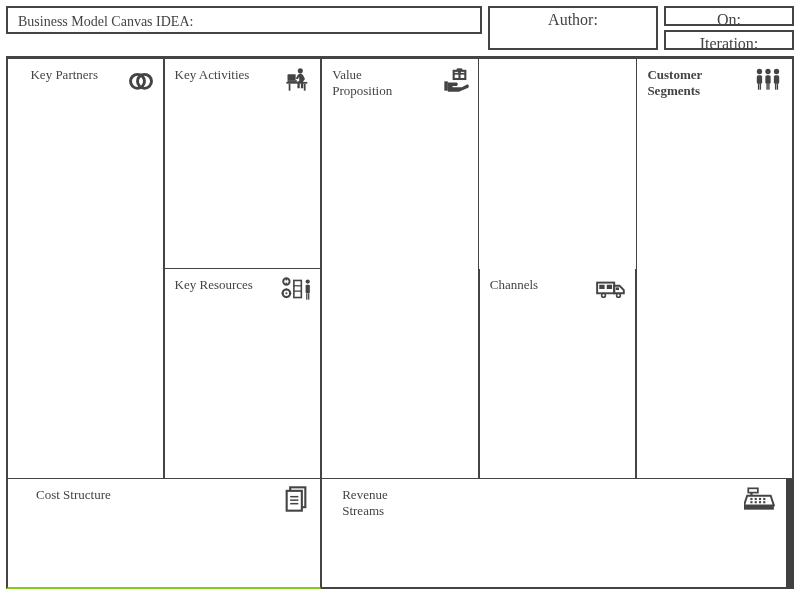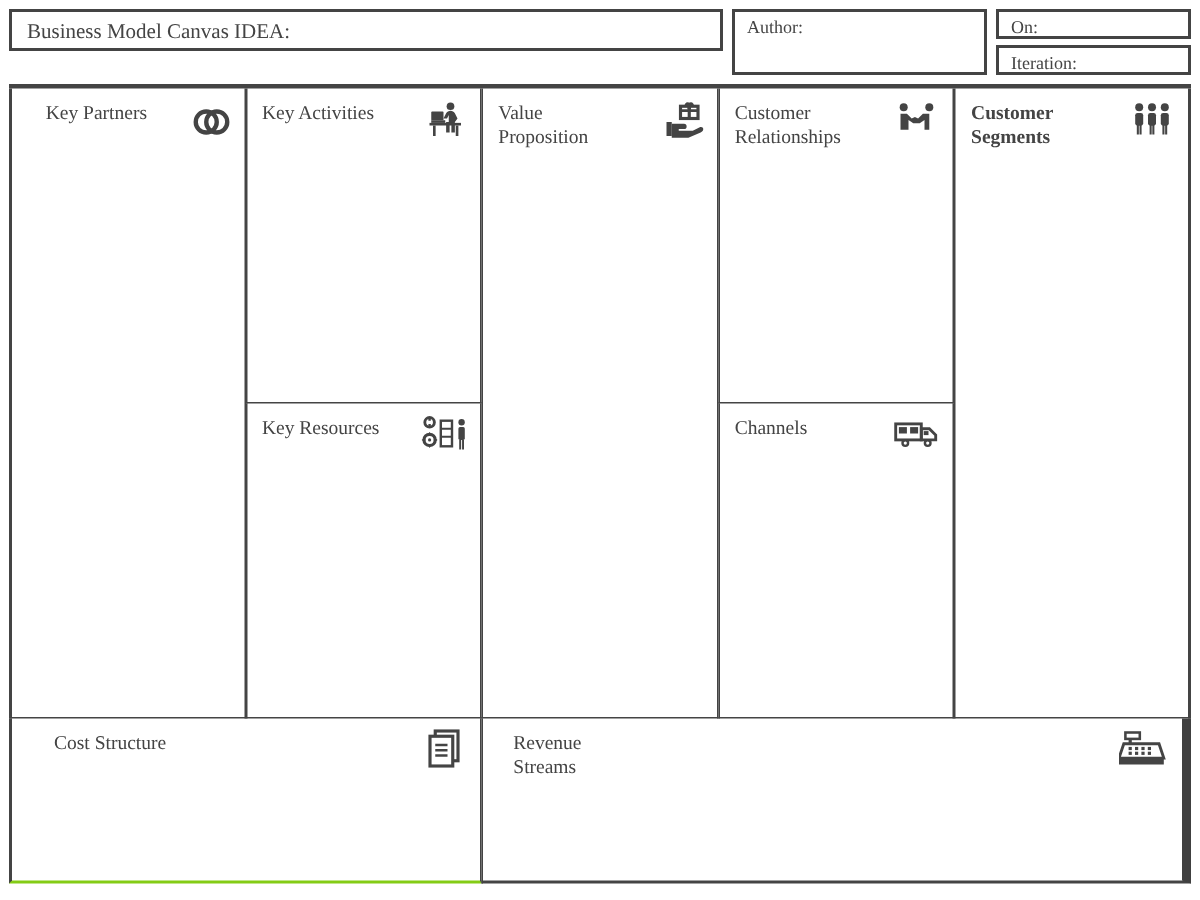--- a/index.html
+++ b/index.html
@@ -29,21 +29,22 @@
     height: 28px;
   }
   .meta-col {
     display: flex;
     flex-direction: column;
     gap: 4px;
   }
   .meta-box {
     border: 2px solid #444;
     padding: 3px 8px;
-    font-size: 12px;
+    font-size: 16px;
+    text-align: center;
   }
   .author-box { width: 170px; height: 44px; }
   .on-box, .iter-box { width: 130px; height: 20px; }
   .grid {
     display: grid;
     grid-template-columns: repeat(5, 1fr);
     grid-template-rows: 210px 210px 110px;
     border-top: 3px solid #444;
   }
   .cell {
@@ -67,21 +68,21 @@
   .icon svg { width: 100%; height: 100%; fill: #444; }
   
   .kp { grid-column: 1; grid-row: 1 / span 2; }
   .ka { grid-column: 2; grid-row: 1; }
   .kr { grid-column: 2; grid-row: 2; }
   .vp { grid-column: 3; grid-row: 1 / span 2; }
   .cr { grid-column: 4; grid-row: 1; }
   .ch { grid-column: 4; grid-row: 2; }
   .cs { grid-column: 5; grid-row: 1 / span 2; font-weight: bold; }
   .cost { grid-column: 1 / span 2; grid-row: 3; border-left: 2px solid #444; border-bottom: 2px solid #84cc16; padding-left: 28px; }
-  .rev { grid-column: 3 / span 3; grid-row: 3; border-right: 6px solid #404040; border-bottom: 2px solid #444; padding-left: 20px; }
+  .rev { grid-column: 3 / span 3; grid-row: 3; border-right: 8px solid #404040; border-bottom: 2px solid #444; padding-left: 20px; }
   .kp { border-left: 2px solid #444; text-align: right; }
   .cs { border-right: 2px solid #444; }
   .cost .icon, .rev .icon { right: 10px; }
   .cost .cell-title, .rev .cell-title { max-width: 80px; }
   .wide-icon { width: 32px; }
 </style>
 </head>
 <body>
 
 <div class="canvas">
@@ -158,30 +159,20 @@
             <rect x="10" y="5" width="10" height="7" fill="none" stroke="#444" stroke-width="1.8"></rect>
             <line x1="15" y1="5" x2="15" y2="12" stroke="#444" stroke-width="1.8"></line>
             <line x1="10" y1="7.5" x2="20" y2="7.5" stroke="#444" stroke-width="1.5"></line>
             <path d="M13 5c0-1.5 1-2 2-1s0 2-1 2M17 5c0-1.5-1-2-2-1s0 2 1 2" fill="none" stroke="#444" stroke-width="1.5"></path>
             <rect x="2" y="14" width="3" height="8"></rect>
             <path d="M5 15h7c1 0 1.5.5 1.5 1.5S13 18 12 18H9v1h8l4-2c1-.5 2 0 2 1s-.5 1.5-1.5 2l-7 3H5z"></path>
           </svg>
       </span>
     </div>
 
-    <div class="cell cr">
-      <div class="cell-title">Customer Relationships</div>
-      <span class="icon wide-icon">
-        <svg viewBox="0 0 30 24">
-            <circle cx="7" cy="5" r="2.5"></circle>
-            <circle cx="23" cy="5" r="2.5"></circle>
-            <path d="M5 9h4l3 3 2-1 2 1 3-3h4v10h-3v-6l-3 2h-4l-3-2v6H5z"></path>
-          </svg>
-      </span>
-    </div>
 
     <div class="cell ch">
       <div class="cell-title">Channels</div>
       <span class="icon wide-icon">
         <svg viewBox="0 0 30 24">
             <rect x="2" y="6" width="16" height="10" fill="none" stroke="#444" stroke-width="1.8"></rect>
             <rect x="4" y="8" width="5" height="4" fill="#444"></rect>
             <rect x="11" y="8" width="5" height="4" fill="#444"></rect>
             <path d="M18 9h5l4 4v3h-9z" fill="none" stroke="#444" stroke-width="1.8"></path>
             <rect x="19.5" y="10.5" width="3" height="2.5" fill="#444"></rect>

